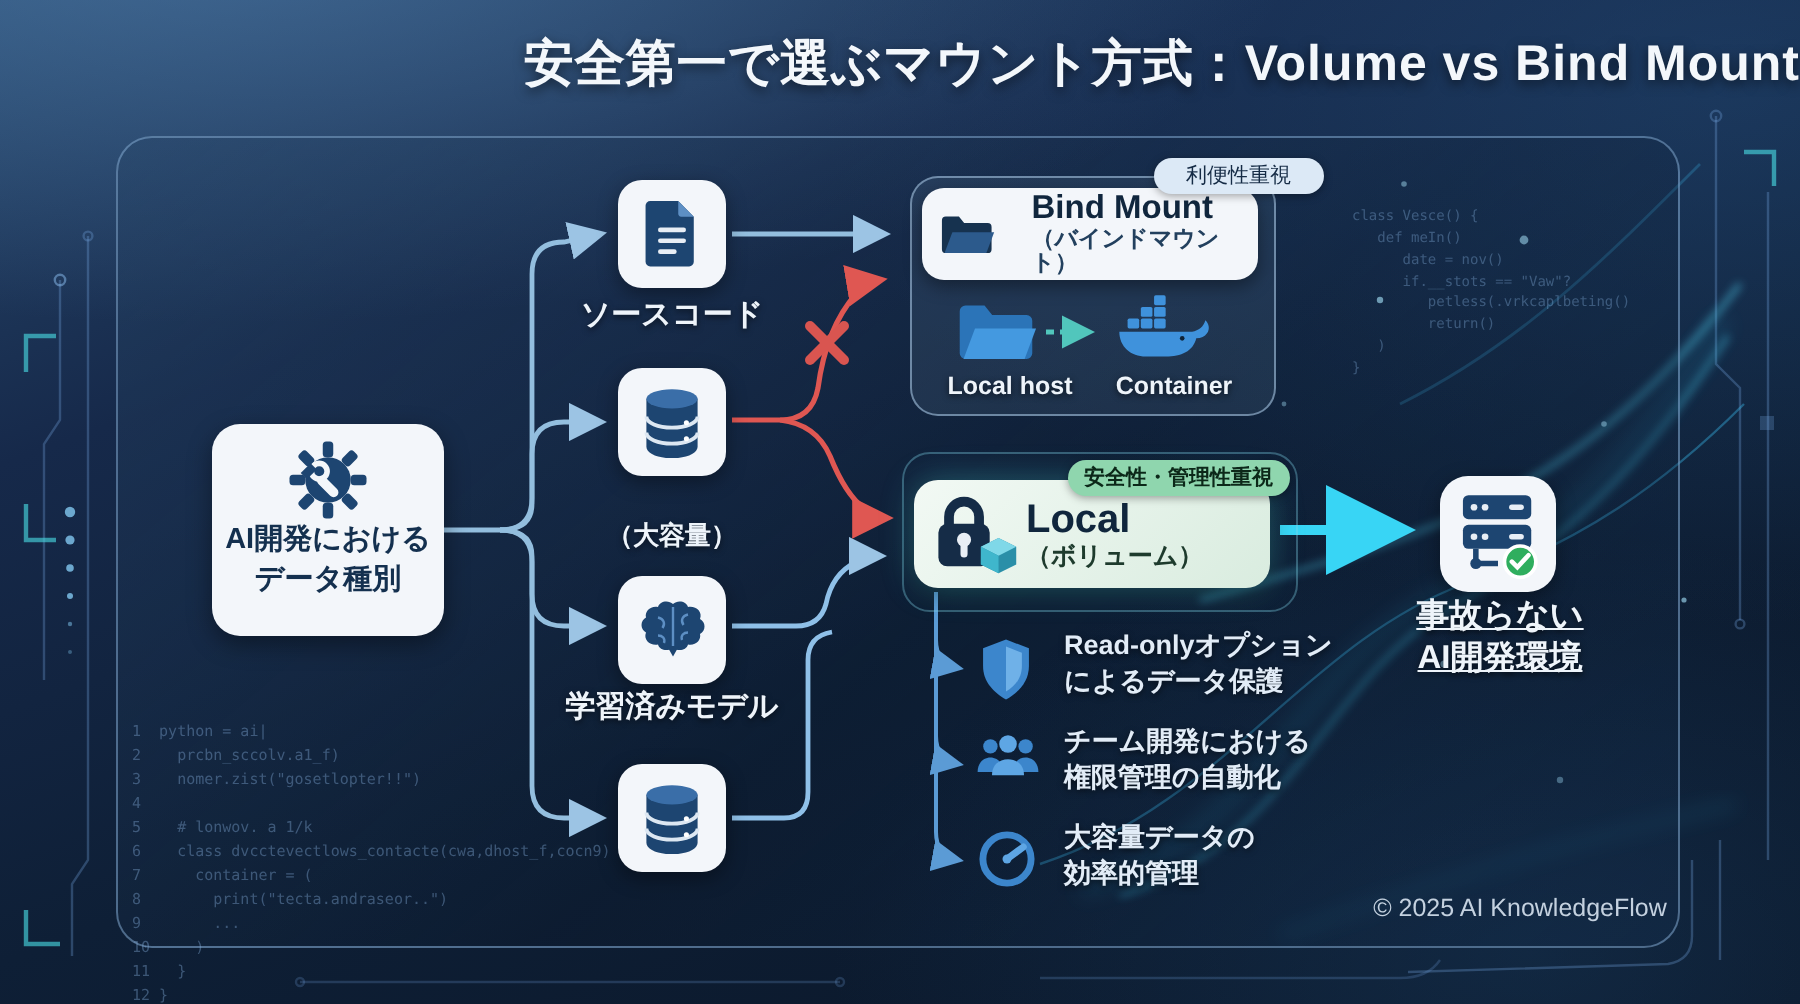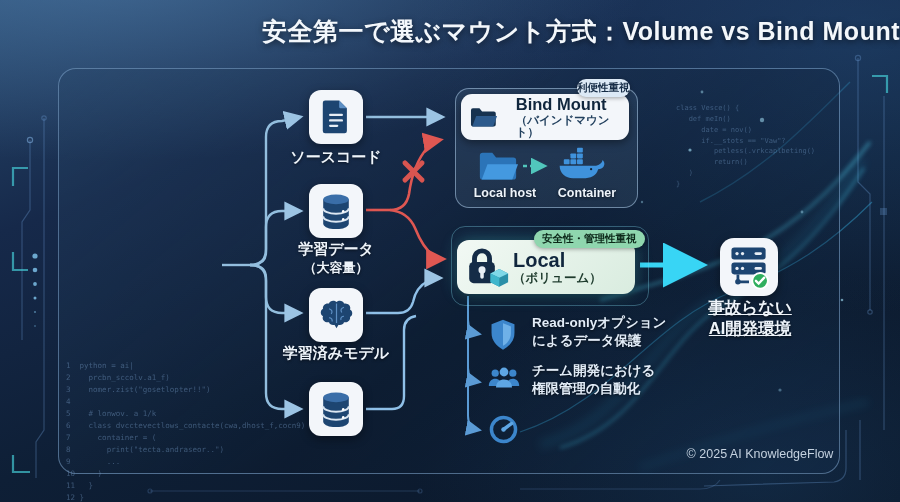--- a/index.html
+++ b/index.html
@@ -34,22 +34,22 @@
   .t-lbl{left:256px;width:160px;font-size:15px;font-family:Liberation Serif, serif;}
   .l1{top:148px}.l2{top:240px}.l2s{top:259px;font-size:13px}.l3{top:344px}.l4{top:438px}
   
   .bm-panel{left:455px;top:88px;width:181px;height:118px;border:1.5px solid rgba(175,205,235,.55);
     border-radius:14px;background:rgba(160,195,230,.10);z-index:3;}
   .bm-pill{left:461px;top:94px;width:168px;height:46px;background:#f3f6fa;border-radius:11px;
     box-shadow:0 3px 9px rgba(0,0,0,.4);display:flex;align-items:center;gap:18px;
     padding:0 8px;box-sizing:border-box;z-index:4;}
   .bm-title{font-size:16.5px;font-weight:800;color:#10263d;line-height:1.15;}
   .bm-sub{font-size:11.5px;font-weight:700;color:#22405e;line-height:1.1;}
-  .bm-badge{left:577px;top:79px;background:#dce9f6;color:#152b45;font-size:10.5px;font-weight:700;
-    padding:2px 0;border-radius:10px;z-index:5;box-shadow:0 1px 4px rgba(0,0,0,.35);}
+  .bm-badge{left:577px;top:79px;background:#dce9f6;color:#152b45;font-size:10.5px;font-weight:400;
+    padding:2px 16px;border-radius:10px;z-index:5;box-shadow:0 1px 4px rgba(0,0,0,.35);}
   .lh-lbl{left:462px;top:186px;width:86px;font-size:12.5px;}
   .ct-lbl{left:550px;top:186px;width:74px;font-size:12.5px;}
   
   .vol-panel{left:451px;top:226px;width:196px;height:78px;border:1px solid rgba(130,215,235,.35);
     border-radius:14px;z-index:3;}
   .vol-pill{left:457px;top:240px;width:178px;height:54px;border-radius:12px;
     background:linear-gradient(135deg,#f2f9f4,#d9ecdf);
     box-shadow:0 0 16px rgba(80,220,230,.35),0 3px 10px rgba(0,0,0,.38);
     display:flex;align-items:center;padding:0 6px;box-sizing:border-box;z-index:4;}
   .vol-title{font-size:20px;font-weight:800;color:#10263d;line-height:1.1;}
@@ -224,20 +224,42 @@
     </g>
 
     <path d="M523 166 L 544 166" stroke="#49c7b8" stroke-width="2.4" stroke-dasharray="4 3" fill="none" marker-end="url(#mTeal)"></path>
 
     <g>
       <path d="M640 265 L 698 265" stroke="#38d5f5" stroke-width="11" opacity=".3" filter="url(#b2)" fill="none"></path>
       <path d="M640 265 L 698 265" stroke="#38d5f5" stroke-width="5" fill="none" marker-end="url(#mCyan)"></path>
     </g>
   </svg>
 
+  <div class="abs src">
+    <svg viewBox="0 0 48 48" width="42" height="42">
+      <g fill="#1d4571">
+        <circle cx="24" cy="24" r="13"></circle>
+        <g>
+          <rect x="21" y="2" width="6" height="9" rx="2"></rect>
+          <rect x="21" y="37" width="6" height="9" rx="2"></rect>
+          <rect x="2" y="21" width="9" height="6" rx="2"></rect>
+          <rect x="37" y="21" width="9" height="6" rx="2"></rect>
+          <rect x="21" y="2" width="6" height="9" rx="2" transform="rotate(45 24 24)"></rect>
+          <rect x="21" y="37" width="6" height="9" rx="2" transform="rotate(45 24 24)"></rect>
+          <rect x="2" y="21" width="9" height="6" rx="2" transform="rotate(45 24 24)"></rect>
+          <rect x="37" y="21" width="9" height="6" rx="2" transform="rotate(45 24 24)"></rect>
+        </g>
+      </g>
+      <circle cx="19" cy="19" r="4.5" fill="none" stroke="#f4f7fa" stroke-width="3.2"></circle>
+      <rect x="9" y="16.5" width="8" height="5" fill="#1d4571" transform="rotate(-45 13 19)"></rect>
+      <rect x="20.5" y="20.5" width="15" height="5.5" rx="2.75" fill="#f4f7fa" transform="rotate(45 20.5 20.5)"></rect>
+    </svg>
+    <div class="src-line">AI開発における</div>
+    <div class="src-line">データ種別</div>
+  </div>
 
   <div class="abs tile t-tile t1">
     <svg viewBox="0 0 36 46" width="28">
       <path d="M4 2 h18 l10 10 v29 a3 3 0 0 1 -3 3 h-25 a3 3 0 0 1 -3 -3 v-36 a3 3 0 0 1 3 -3 z" fill="#1d4571"></path>
       <path d="M22 2 l10 10 h-8 a2 2 0 0 1 -2 -2 z" fill="#5d8fc4"></path>
       <rect x="9" y="19" width="18" height="3" rx="1.5" fill="#e8eef5"></rect>
       <rect x="9" y="26" width="18" height="3" rx="1.5" fill="#e8eef5"></rect>
       <rect x="9" y="33" width="12" height="3" rx="1.5" fill="#e8eef5"></rect>
     </svg>
   </div>
@@ -246,21 +268,20 @@
   <div class="abs tile t-tile t2">
     <svg viewBox="0 0 40 46" width="32">
       <path d="M4 8 v30 c0 4.2 7.2 7.2 16 7.2 s16 -3 16 -7.2 v-30 z" fill="#1d4571"></path>
       <ellipse cx="20" cy="8" rx="16" ry="6" fill="#3a6ea8"></ellipse>
       <path d="M4 19 c0 4 7.2 7 16 7 s16 -3 16 -7" fill="none" stroke="#dce7f2" stroke-width="2.4"></path>
       <path d="M4 29 c0 4 7.2 7 16 7 s16 -3 16 -7" fill="none" stroke="#dce7f2" stroke-width="2.4"></path>
       <circle cx="29" cy="23" r="1.6" fill="#fff"></circle>
         <circle cx="29" cy="33" r="1.6" fill="#fff"></circle>
     </svg>
   </div>
-  <div class="abs lbl t-lbl l2">学習データ</div>
   <div class="abs lbl t-lbl l2s">（大容量）</div>
 
   <div class="abs tile t-tile t3">
     <svg viewBox="0 0 44 42" width="33">
       <path d="M22 4 c-3 -3 -9 -2 -10 2 c-5 -1 -9 3 -8 7 c-4 2 -4 8 0 10 c-2 5 3 9 8 8 c1 4 7 5 10 2 c3 3 9 2 10 -2 c5 1 9 -3 8 -7 c4 -2 4 -8 0 -10 c2 -5 -3 -9 -8 -8 c-1 -4 -7 -5 -10 -2 z" fill="#1d4571"></path>
       <path d="M22 6 v27" stroke="#5d8fc4" stroke-width="1.6" fill="none"></path>
       <path d="M12 13 c4 1 5 4 3 7 M32 11 c-4 1 -5 4 -3 7 M12 25 c3 0 5 2 4 5 M32 23 c-3 0 -5 2 -4 5" stroke="#5d8fc4" stroke-width="1.6" fill="none"></path>
       <path d="M18 32 l4 7 l4 -7 z" fill="#1d4571"></path>
     </svg>
   </div>
@@ -359,20 +380,24 @@
     <div>チーム開発における</div>
     <div>権限管理の自動化</div>
   </div>
 
   <div class="abs ben-icon bi3">
     <svg viewBox="0 0 36 36" width="31">
       <circle cx="18" cy="18" r="14" fill="none" stroke="#3c86cc" stroke-width="4"></circle>
       <path d="M18 18 L 27.5 11" stroke="#5ea6e4" stroke-width="4" stroke-linecap="round" fill="none"></path>
       <circle cx="18" cy="18" r="2.6" fill="#5ea6e4"></circle>
     </svg>
+  </div>
+  <div class="abs ben-txt bt3">
+    <div>大容量データの</div>
+    <div>効率的管理</div>
   </div>
 
   <div class="abs tile out-tile">
     <svg viewBox="0 0 52 52" width="48">
       <rect x="7" y="5" width="37" height="13" rx="3" fill="#1d4571"></rect>
       <rect x="7" y="21" width="37" height="13" rx="3" fill="#1d4571"></rect>
       <g fill="#e8eef5">
         <circle cx="13" cy="11.5" r="1.8"></circle>
           <circle cx="19" cy="11.5" r="1.8"></circle>
         <circle cx="13" cy="27.5" r="1.8"></circle>

